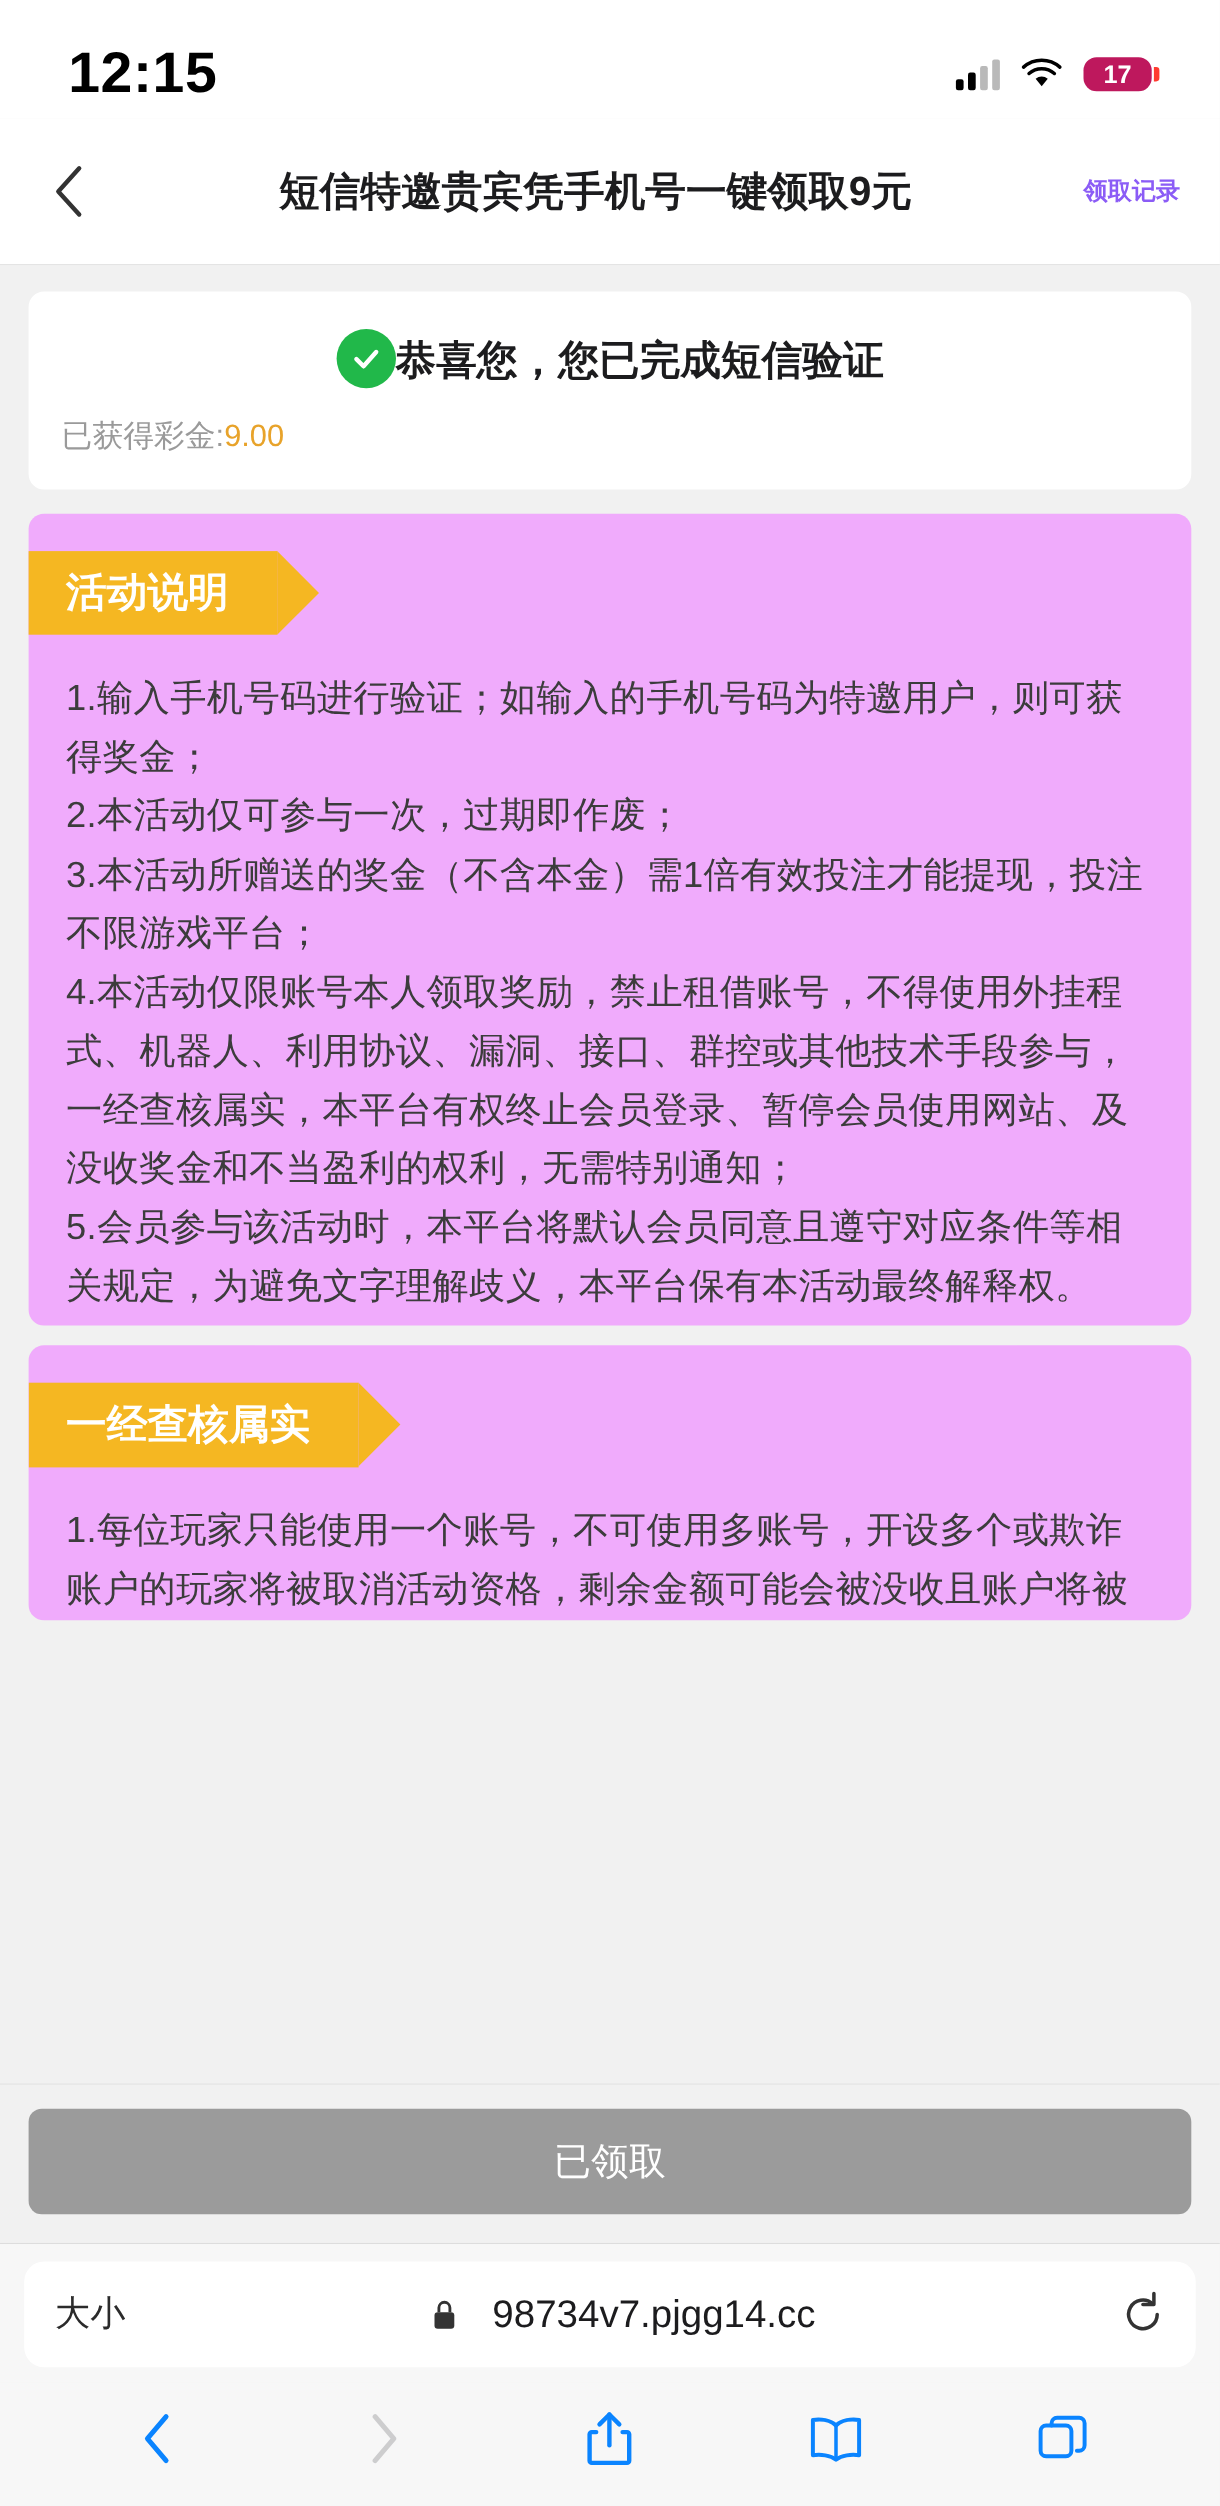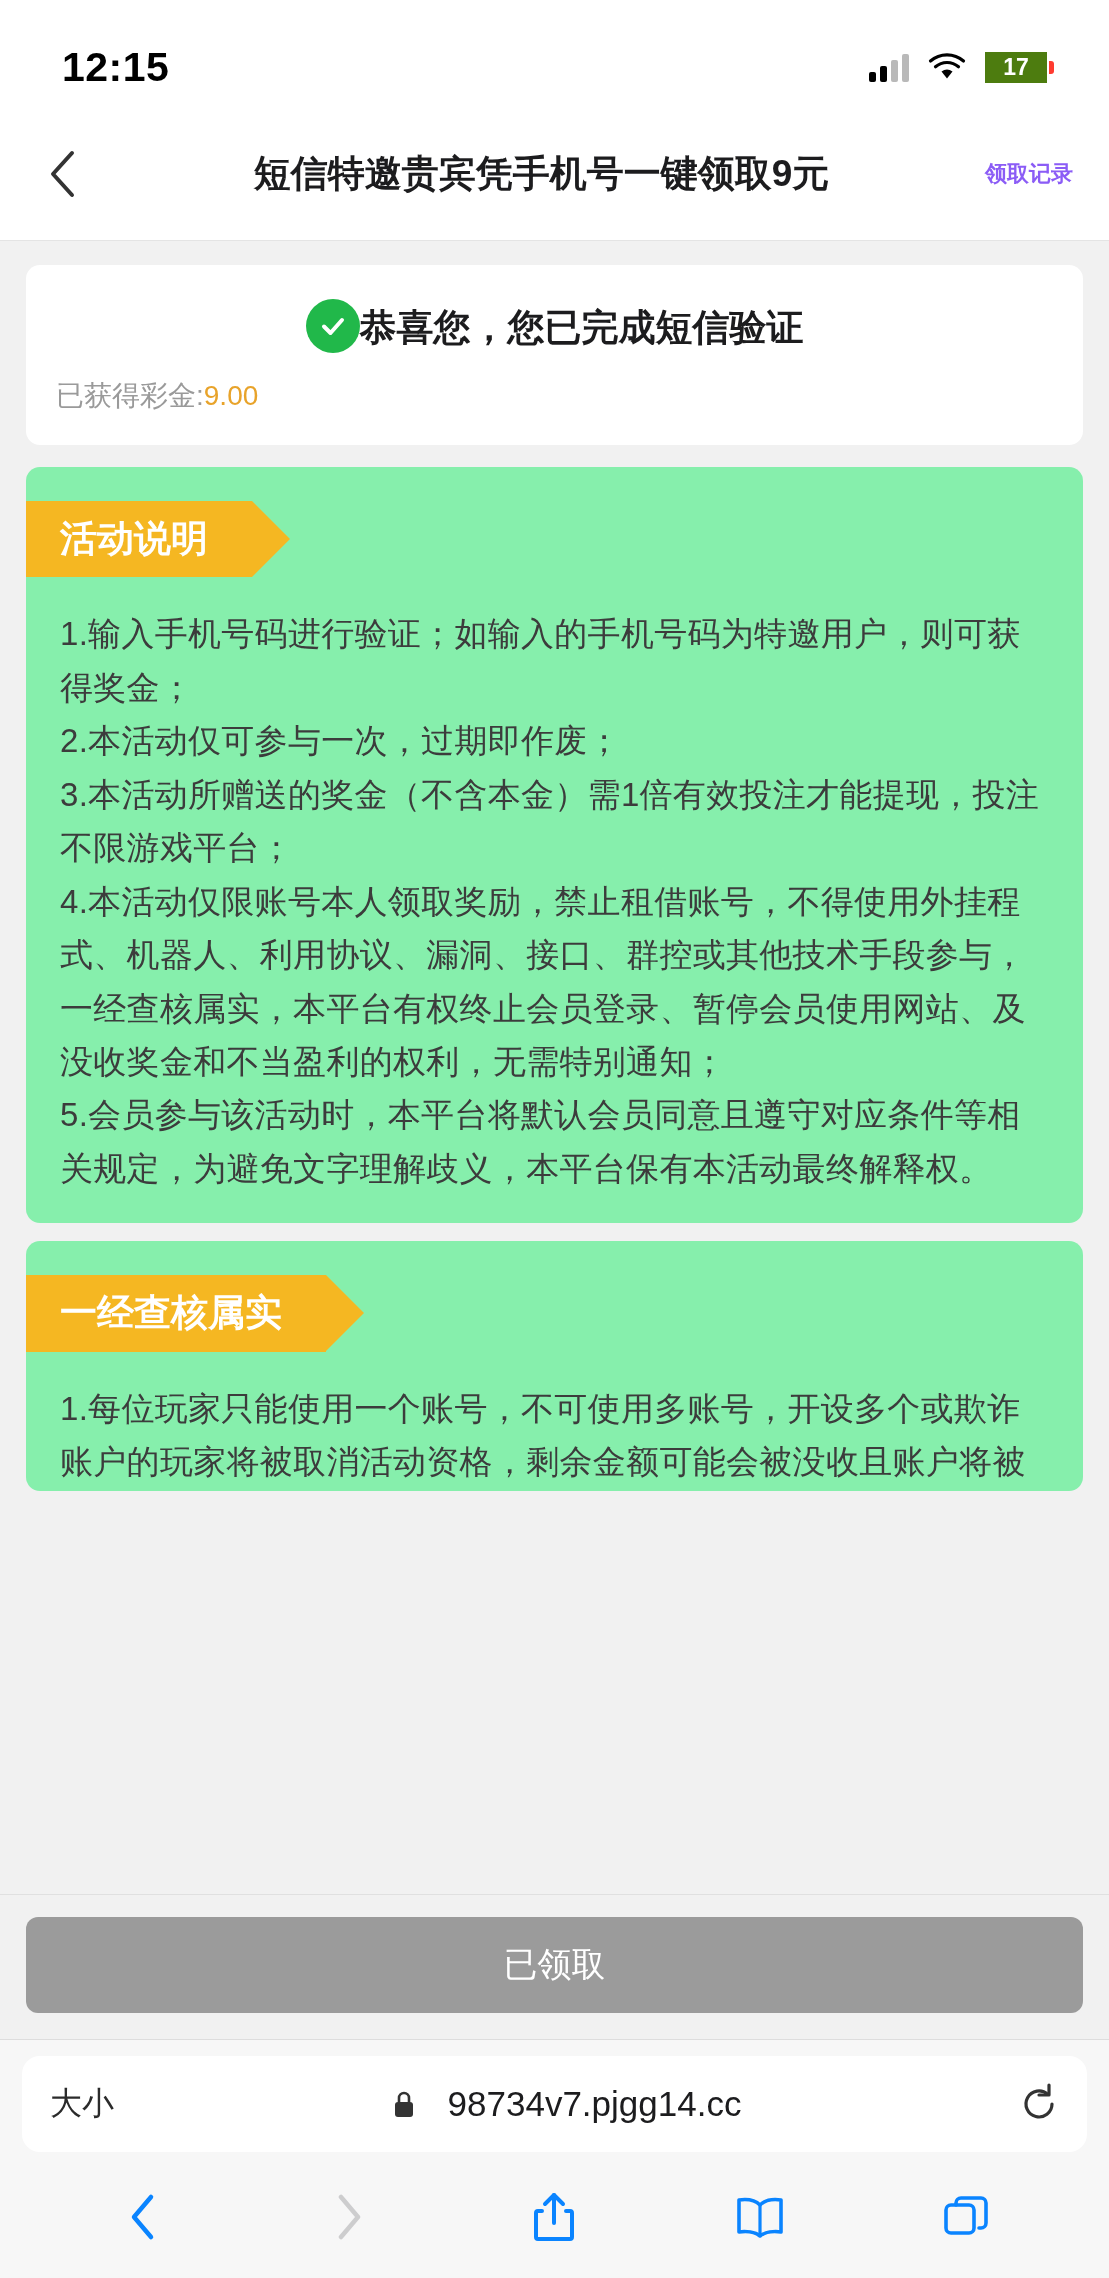--- a/index.html
+++ b/index.html
@@ -23,21 +23,21 @@
   .statusbar {
     height: 108px;
     background: #ffffff;
     display: flex;
     align-items: center;
     justify-content: space-between;
     padding: 26px 62px 0 62px;
     flex: 0 0 auto;
   }
   .status-time {
-    font-size: 41px;
+    font-size: 52px;
     font-weight: 600;
     color: #000;
     letter-spacing: 0.5px;
   }
   .status-right {
     display: flex;
     align-items: center;
     gap: 18px;
   }
   .signal {
@@ -53,22 +53,22 @@
     border-radius: 2px;
   }
   .signal i:nth-child(1) { height: 10px; }
   .signal i:nth-child(2) { height: 16px; }
   .signal i:nth-child(3) { height: 22px; background: #b9b9b9; }
   .signal i:nth-child(4) { height: 28px; background: #b9b9b9; }
   .wifi { width: 40px; height: 30px; position: relative; }
   .wifi svg { width: 40px; height: 30px; display: block; }
   .battery {
     width: 62px; height: 31px;
-    border-radius: 0;
-    background: #4d7c0f;
+    border-radius: 12px;
+    background: #be185d;
     color: #fff;
     font-size: 23px;
     font-weight: 600;
     display: flex;
     align-items: center;
     justify-content: center;
     position: relative;
   }
   .battery::after {
     content: "";
@@ -148,24 +148,24 @@
     color: #1c1c1e;
   }
   .amount-row {
     margin-top: 24px;
     font-size: 28px;
     color: #9a9a9a;
   }
   .amount-row .amt { color: #e8a32a; }
 
   .panel {
-    background: #86efac;
+    background: #f0abfc;
     margin: 22px 26px 0 26px;
     border-radius: 14px;
-    padding: 0 0 28px 0;
+    padding: 0 0 10px 0;
   }
   .ribbon-wrap {
     padding-top: 34px;
   }
   .ribbon {
     position: relative;
     display: inline-block;
     background: #f5b722;
     color: #ffffff;
     font-size: 37px;

